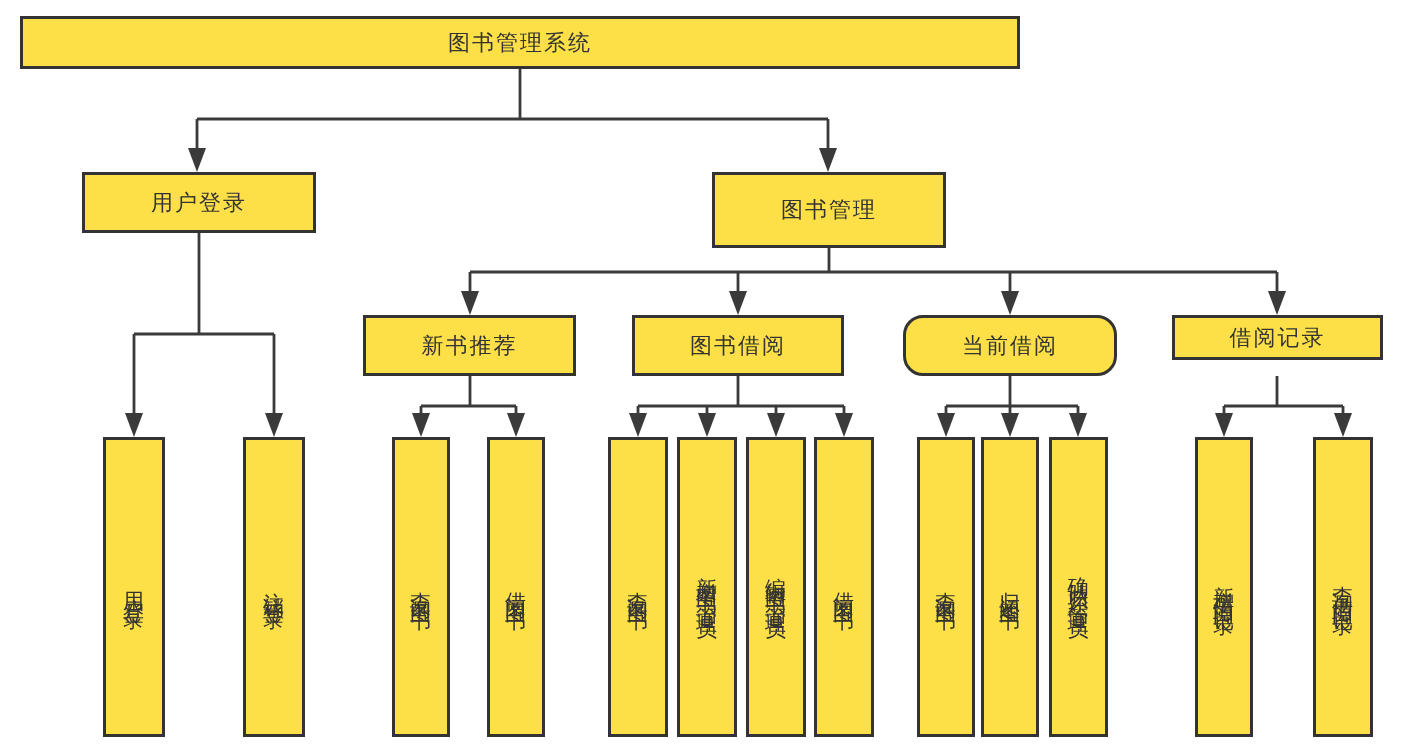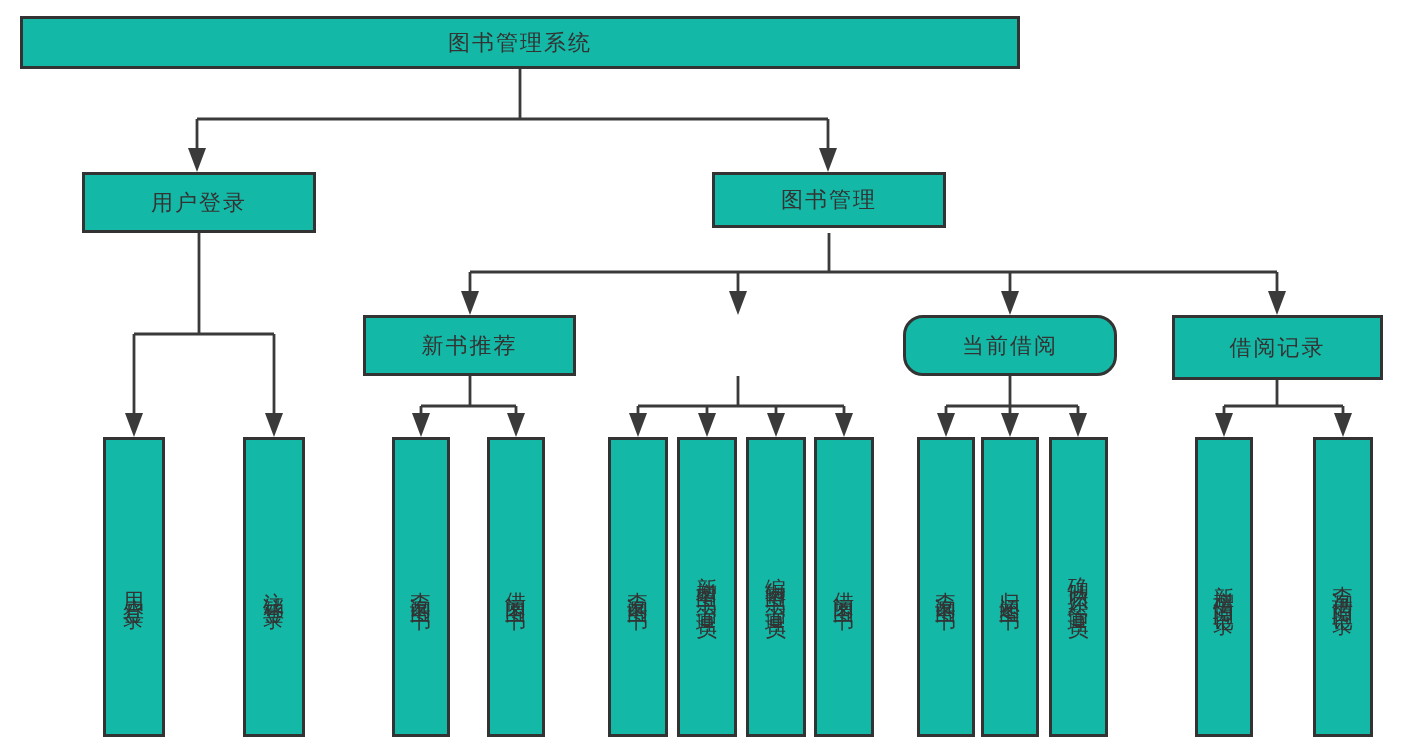--- a/index.html
+++ b/index.html
@@ -1,19 +1,19 @@
 <!DOCTYPE html>
 <html><head>
 <meta charset="utf-8">
 <style>
   html,body { margin:0; padding:0; background:#fff; font-family:"Liberation Sans", sans-serif; }
   .canvas { position:relative; width:1405px; height:747px; background:#fff; overflow:hidden; }
   .wires { position:absolute; left:0; top:0; width:1405px; height:747px; z-index:0; }
   .node {
-    position:absolute; box-sizing:border-box; background:#14b8a6;
+    position:absolute; box-sizing:border-box; background:#fde047;
     border:3px solid #333333; color:#333333; z-index:1;
     display:flex; align-items:center; justify-content:center;
     text-align:center;
   }
   .h-node { font-size:22px; letter-spacing:2px; white-space:nowrap; }
   .v-node .lbl {
     writing-mode:vertical-lr; text-orientation:mixed;
     font-size:21px; letter-spacing:6px; line-height:1;
   }
   .watermark {
@@ -97,31 +97,34 @@
     </g>
   </svg>
 
   <div class="node h-node" style="left:20px; top:16px; width:1000px; height:53px;">
     <span class="lbl">图书管理系统</span>
   </div>
 
   <div class="node h-node" style="left:82px; top:172px; width:234px; height:61px;">
     <span class="lbl">用户登录</span>
   </div>
-  <div class="node h-node" style="left:712px; top:172px; width:234px; height:56px;">
+  <div class="node h-node" style="left:712px; top:172px; width:234px; height:76px;">
     <span class="lbl">图书管理</span>
   </div>
 
   <div class="node h-node" style="left:363px; top:315px; width:213px; height:61px;">
     <span class="lbl">新书推荐</span>
   </div>
+  <div class="node h-node" style="left:632px; top:315px; width:212px; height:61px;">
+    <span class="lbl">图书借阅</span>
+  </div>
   <div class="node h-node" style="left:903px; top:315px; width:214px; height:61px;border-radius:20px;">
     <span class="lbl">当前借阅</span>
   </div>
-  <div class="node h-node" style="left:1172px; top:315px; width:211px; height:65px;">
+  <div class="node h-node" style="left:1172px; top:315px; width:211px; height:45px;">
     <span class="lbl">借阅记录</span>
   </div>
 
   <div class="node v-node" style="left:103px; top:437px; width:62px; height:300px;">
     <span class="lbl">用户登录</span>
   </div>
   <div class="node v-node" style="left:243px; top:437px; width:62px; height:300px;">
     <span class="lbl">注销登录</span>
   </div>
 

